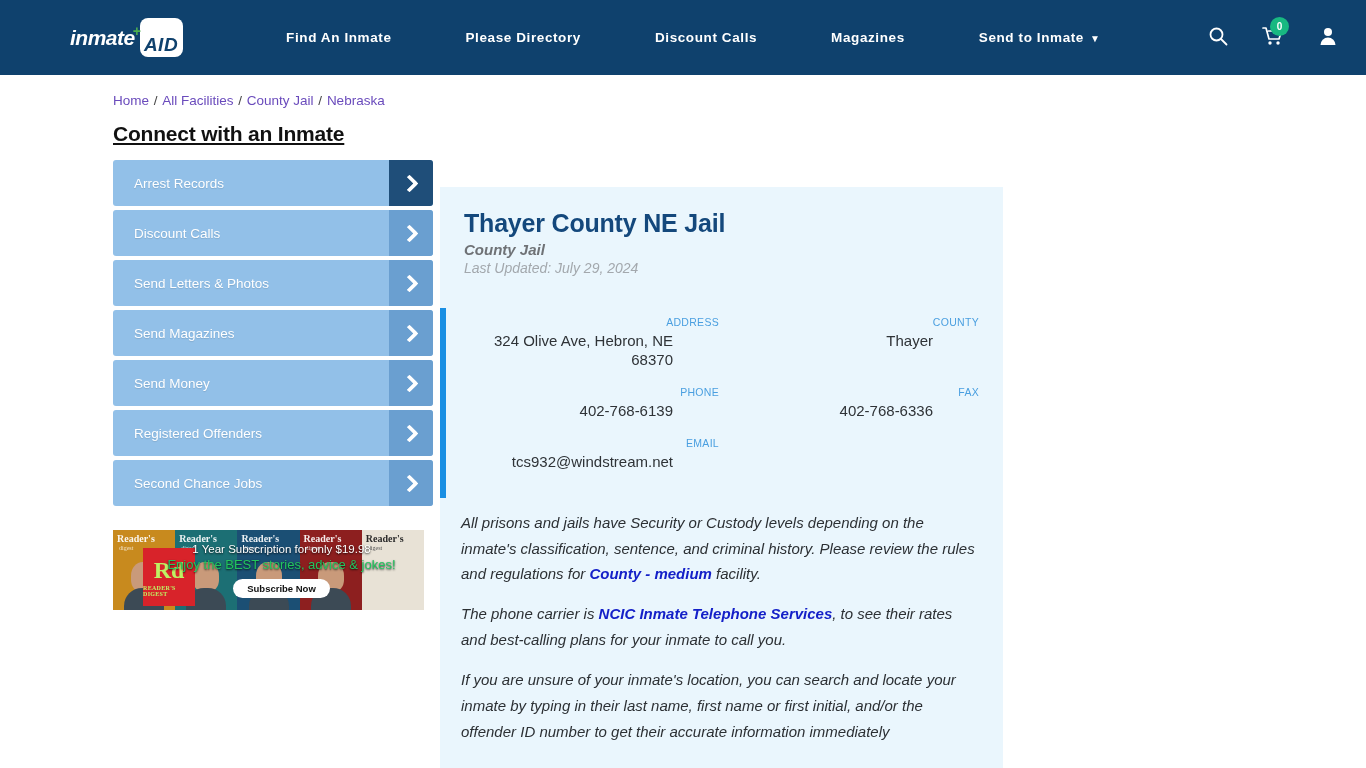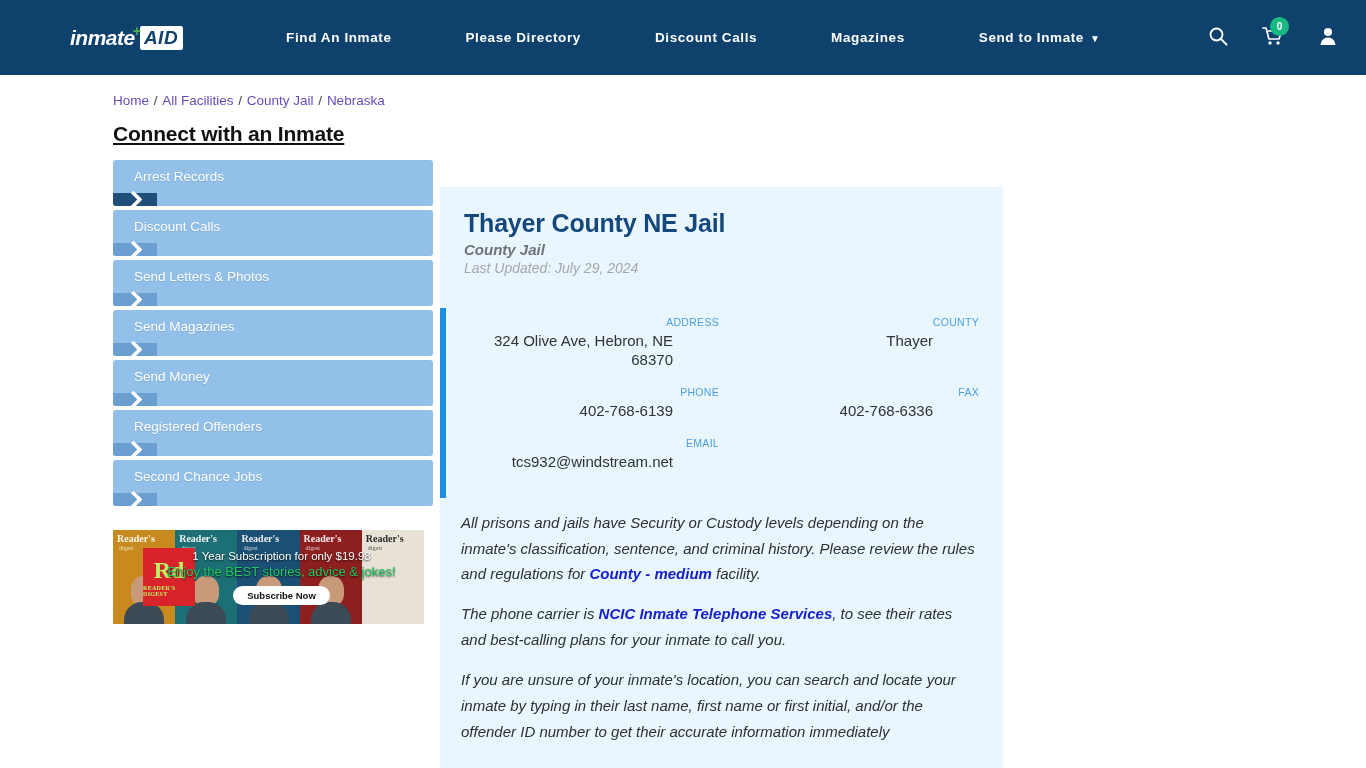--- a/index.html
+++ b/index.html
@@ -41,22 +41,22 @@
     position: relative;
     top: -7px;
     left: -2px;
   }
   .logo-aid {
     background: #ffffff;
     color: #0f416d;
     font-size: 19px;
     font-weight: bold;
     font-style: italic;
-    padding: 1px 5px 1px 4px;
-    border-radius: 2px;
+    padding: 16px 5px 1px 4px;
+    border-radius: 8px;
     margin-left: -3px;
     letter-spacing: 0.5px;
   }
   .nav {
     display: flex;
     align-items: center;
     flex: 1;
     gap: 8px;
   }
   .nav-item {
@@ -126,21 +126,20 @@
   .side-list { width: 320px; }
   .side-btn {
     display: flex;
     align-items: stretch;
     height: 46px;
     background: #92c0e8;
     margin-bottom: 4px;
     border-radius: 3px;
     overflow: hidden;
     cursor: pointer;
-    flex-direction: column;
   }
   .side-btn-label {
     flex: 1;
     display: flex;
     align-items: center;
     padding-left: 21px;
     color: #ffffff;
     font-size: 13.5px;
     text-shadow: 0 1px 1px rgba(0,0,0,0.12);
   }
@@ -156,21 +155,21 @@
     width: 13px; height: 13px;
     border-right: 4px solid #ffffff;
     border-bottom: 4px solid #ffffff;
     transform: rotate(-45deg);
     margin-left: -4px;
     border-radius: 2px;
   }
 
   
   .ad {
-    width: 311px; height: 94px;
+    width: 311px; height: 80px;
     margin-top: 24px;
     position: relative;
     overflow: hidden;
     background: #2b2b2b;
     cursor: pointer;
   }
   .ad-covers { display: flex; height: 100%; width: 100%; }
   .ad-cover { flex: 1; position: relative; overflow: hidden; }
   .ad-cover .c-title {
     position: absolute; top: 4px; left: 4px; right: 4px;

